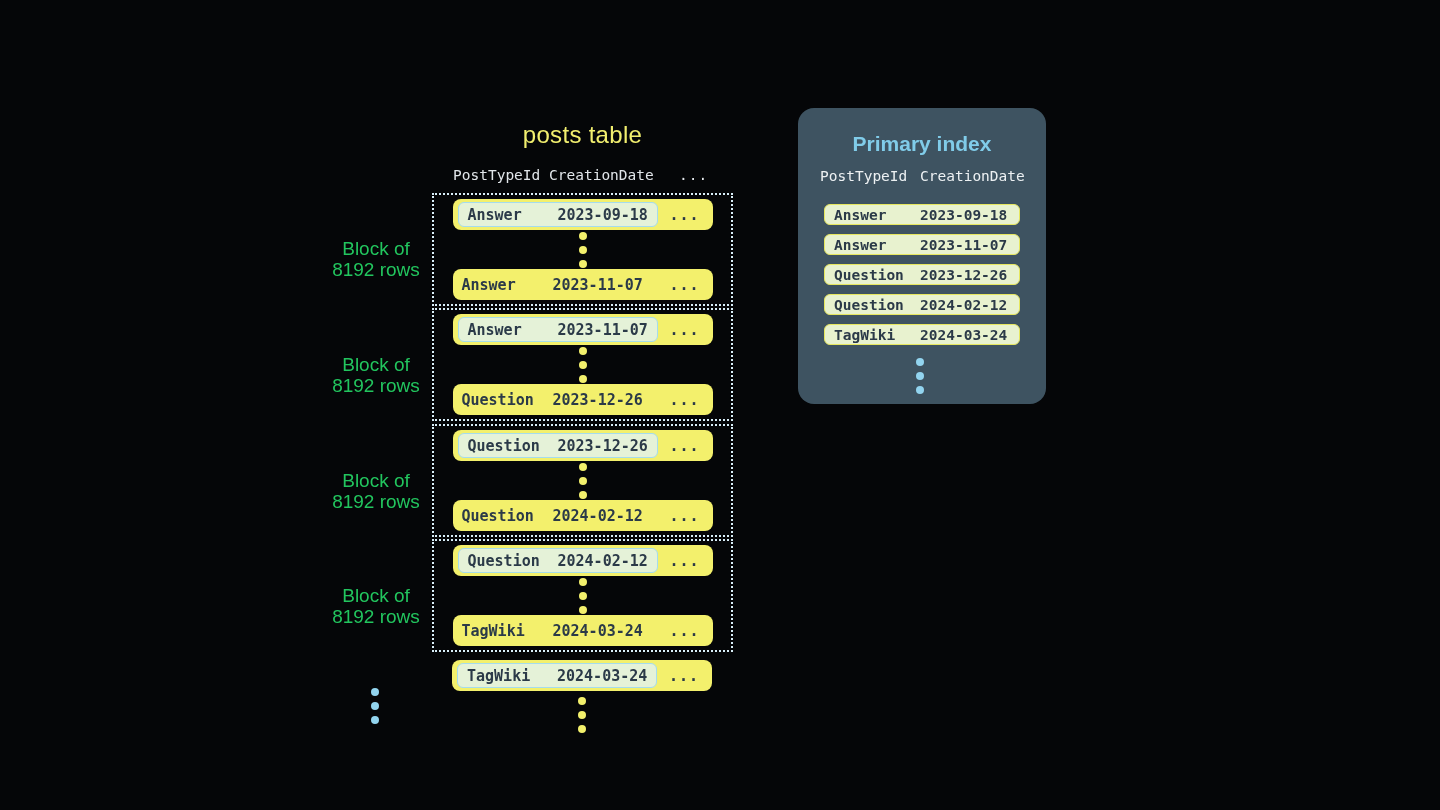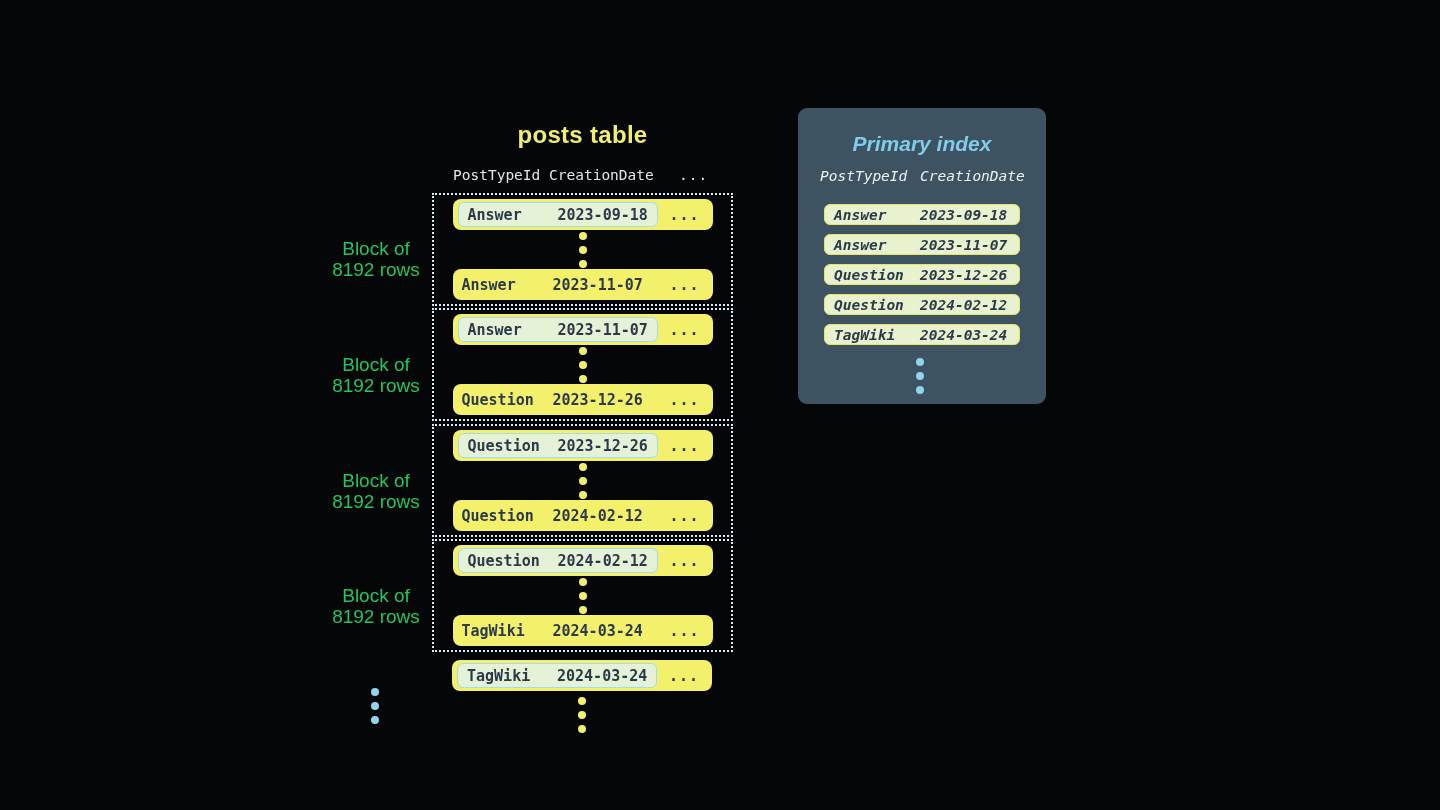--- a/index.html
+++ b/index.html
@@ -4,21 +4,21 @@
 <style>
   html,body { margin:0; padding:0; background:#050608; }
   .canvas {
     position:relative; width:1440px; height:810px; background:#050608;
     font-family:"DejaVu Sans Mono", monospace; overflow:hidden;
   }
 
   
   .posts-title {
     position:absolute; left:432px; top:121px; width:301px; text-align:center;
-    font-family:"Liberation Sans", sans-serif; font-size:24px; font-weight:700;
+    font-family:"Liberation Sans", sans-serif; font-size:24px; font-weight:400;
     color:#f2ef6f; letter-spacing:.3px;
   }
   .posts-header {
     position:absolute; left:432px; top:167px; width:301px; height:18px;
     color:#e2e6ea; font-size:14.5px;
   }
   .posts-header .c1 { position:absolute; left:21px; }
   .posts-header .c2 { position:absolute; left:117px; }
   .posts-header .cm { position:absolute; left:247px; letter-spacing:1px; }
 
@@ -53,21 +53,21 @@
   .dots { display:flex; flex-direction:column; gap:6px; }
   .dots i { width:8px; height:8px; border-radius:50%; background:#f3f06c; display:block; }
   .dots.blue i { background:#92d4ef; }
   .dots.abs { position:absolute; }
 
   .overflow-row { position:absolute; left:452px; top:660px; }
 
   
   .panel {
     position:absolute; left:798px; top:108px; width:248px; height:296px;
-    background:#3e5361; border-radius:9px;font-style:italic;
+    background:#3e5361; border-radius:16px;
   }
   .panel-title {
     position:absolute; top:24px; left:0; width:100%; text-align:center;
     font-family:"Liberation Sans", sans-serif; font-size:21px; font-weight:600;
     color:#80cce9;
   }
   .panel-header { position:absolute; top:60px; left:0; width:100%; color:#edf1f3; font-size:14.5px; }
   .panel-header .c1 { position:absolute; left:22px; }
   .panel-header .c2 { position:absolute; left:122px; }
   .idx-rows {

